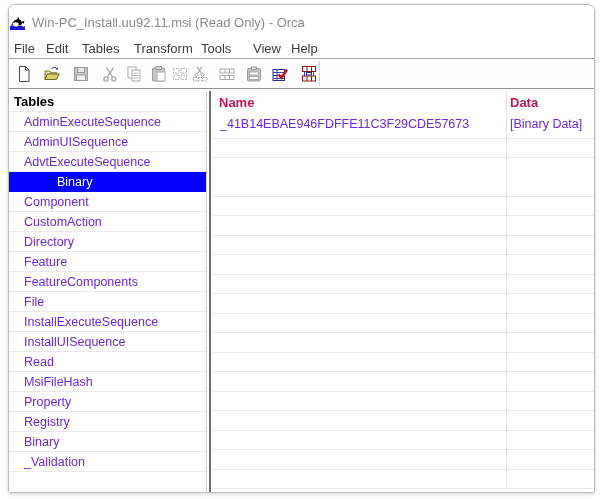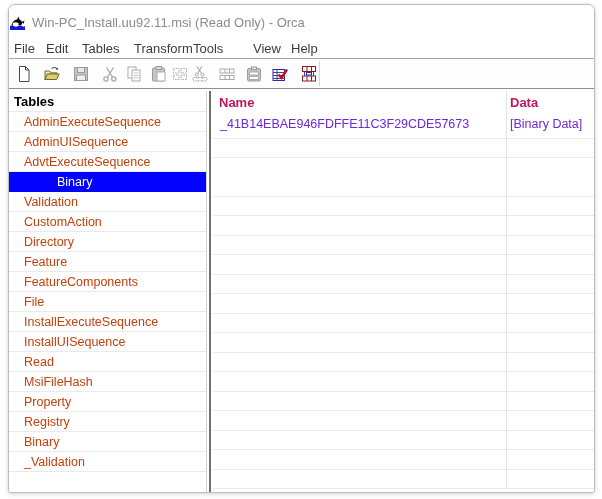--- a/index.html
+++ b/index.html
@@ -12,41 +12,41 @@
 
   
   .titlebar { height:34px; display:flex; align-items:center; background:#fff; }
   .app-icon { width:17px; height:17px; margin-right:6px; flex:0 0 auto; }
   .title-text { font-size:13px; color:#8b8b8b; white-space:nowrap; }
 
   
   .menubar { position:relative; height:20px; border-bottom:1px solid #a6a6a6;
     font-size:13px; color:#3c3c3c; background:#fff; }
   .menu-item { position:absolute; top:0; line-height:20px; cursor:default; }
-  .m0{left:5px}.m1{left:37px}.m2{left:73px}.m3{left:125px}.m4{left:184px}.m5{left:244px}.m6{left:282px}
+  .m0{left:5px}.m1{left:37px}.m2{left:73px}.m3{left:125px}.m4{left:192px}.m5{left:244px}.m6{left:282px}
 
   
   .toolbar { position:relative; height:30px; background:#fdfdfd; border-bottom:1px solid #8f8f8f; }
   .tb { position:absolute; top:6px; width:18px; height:18px; }
   .t0{left:6px}.t1{left:34px}.t2{left:63px}.t3{left:92px}.t4{left:116px}.t5{left:141px}.t6{left:162px}
   .t7{left:182px}.t8{left:209px}.t9{left:236px}.t10{left:262px}.t11{left:291px}
   .tb-sep { position:absolute; left:310px; top:2px; bottom:2px; width:1px; background:#d8d8d8; }
 
   
   .content { position:absolute; top:86px; bottom:0; left:0; right:0; display:flex; background:#fff; }
   .left-panel { width:197px; position:relative; background:#fff; }
   .sep-light { width:1px; background:#d2d2d2; }
   .gap { width:2px; background:#fff; }
   .sep-dark { width:2px; background:#6f6f6f; cursor:col-resize; }
   .right-panel { flex:1; position:relative; background:#fff; }
 
   .tables-header { height:21px; line-height:21px; padding-left:5px; font-weight:bold;
     font-size:13px; color:#000; border-bottom:1px solid #eaeaea; }
   .table-item { height:20px; line-height:20px; padding-left:15px; font-size:12.5px;
-    color:#c2410c; border-bottom:1px solid #eaeaea; white-space:nowrap; cursor:default; }
+    color:#6d28d9; border-bottom:1px solid #eaeaea; white-space:nowrap; cursor:default; }
   .table-item.selected { background:#0202fe; color:#fff; border-bottom-color:#0202fe;padding-left:48px; }
 
   .grid-header { position:absolute; top:0; height:23px; line-height:23px;
     font-weight:bold; font-size:13px; color:#be185d; }
   .gh-name { left:6px; }
   .gh-data { left:297px; }
   .col-sep { position:absolute; left:293px; top:0; bottom:3px; width:1px; background:#e3e3e3; }
   .grid-lines { position:absolute; left:0; right:0; top:28px; height:371px;
     background:repeating-linear-gradient(to bottom, transparent 0px, transparent 18.5px, #e9e9e9 18.5px, #e9e9e9 19.5px); }
   .cell { position:absolute; top:24px; height:19px; line-height:19px; font-size:12.5px;
@@ -177,21 +177,21 @@
   </div>
 
   <div class="content">
 
     <div class="left-panel">
       <div class="tables-header">Tables</div>
       <div class="table-item">AdminExecuteSequence</div>
       <div class="table-item">AdminUISequence</div>
       <div class="table-item">AdvtExecuteSequence</div>
       <div class="table-item selected">Binary</div>
-      <div class="table-item">Validation</div>
+      <div class="table-item">Component</div>
       <div class="table-item">CustomAction</div>
       <div class="table-item">Directory</div>
       <div class="table-item">Feature</div>
       <div class="table-item">FeatureComponents</div>
       <div class="table-item">File</div>
       <div class="table-item">InstallExecuteSequence</div>
       <div class="table-item">InstallUISequence</div>
       <div class="table-item">Read</div>
       <div class="table-item">MsiFileHash</div>
       <div class="table-item">Property</div>

